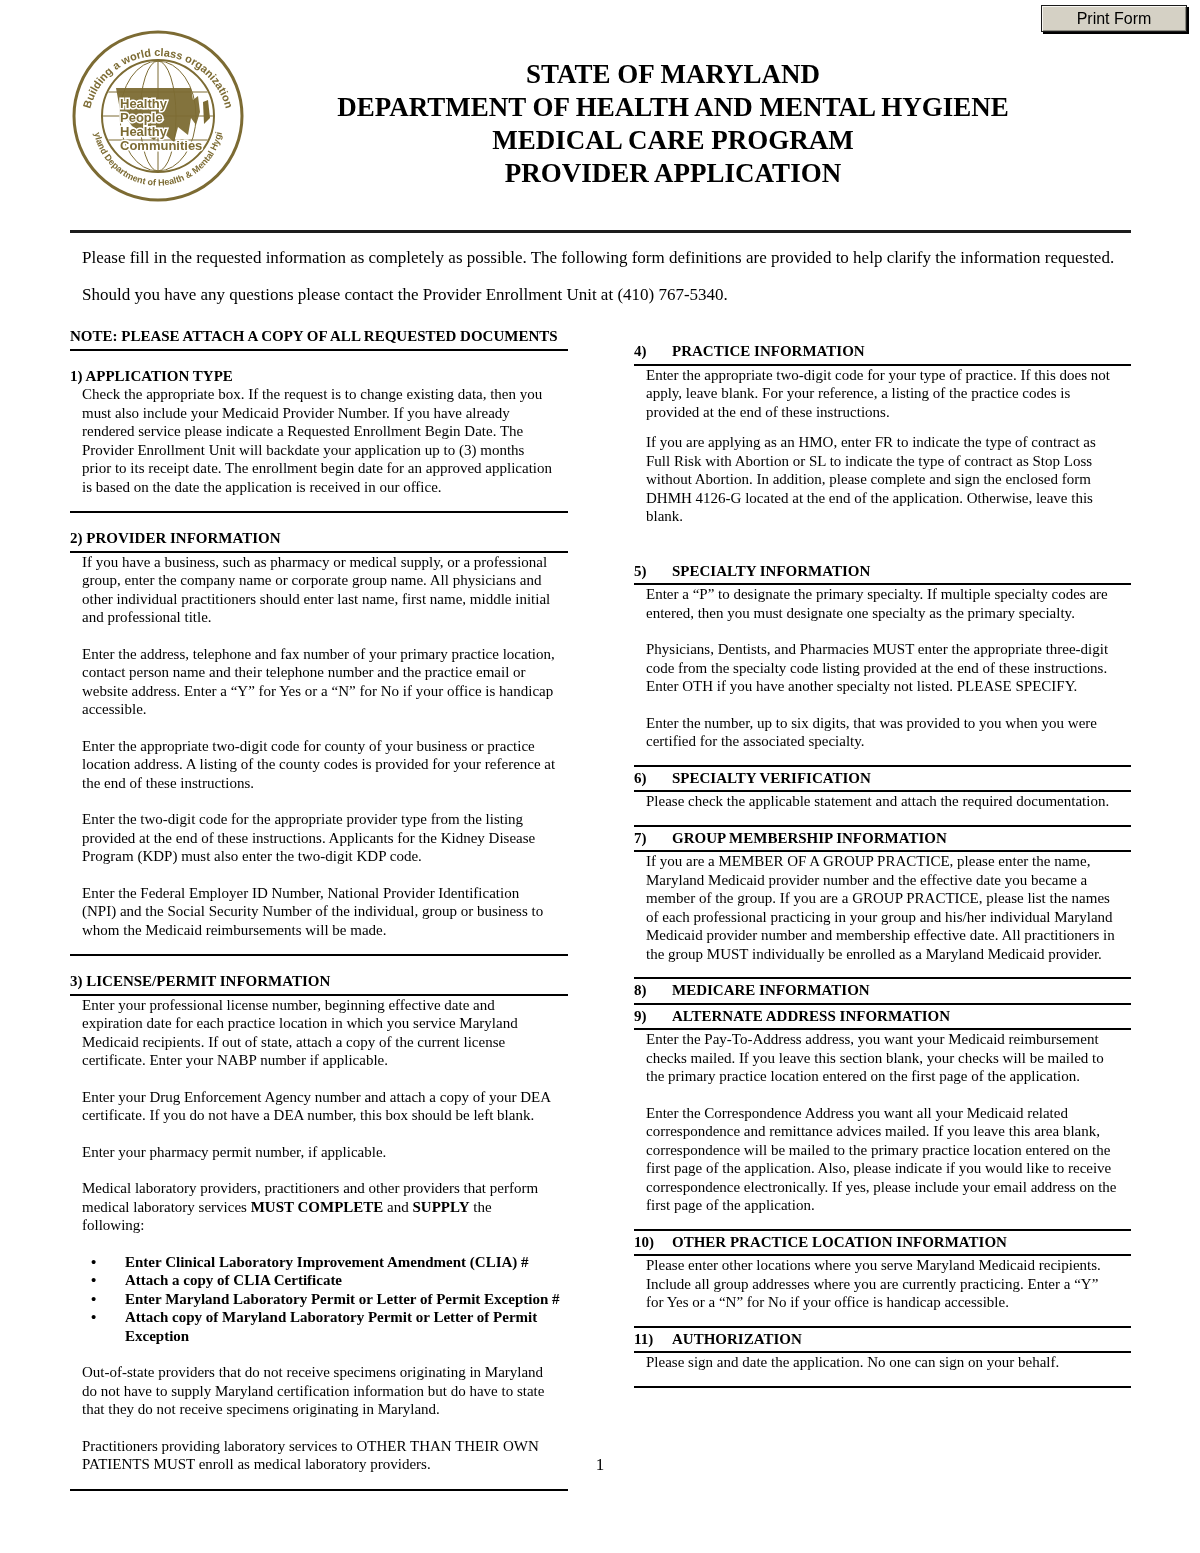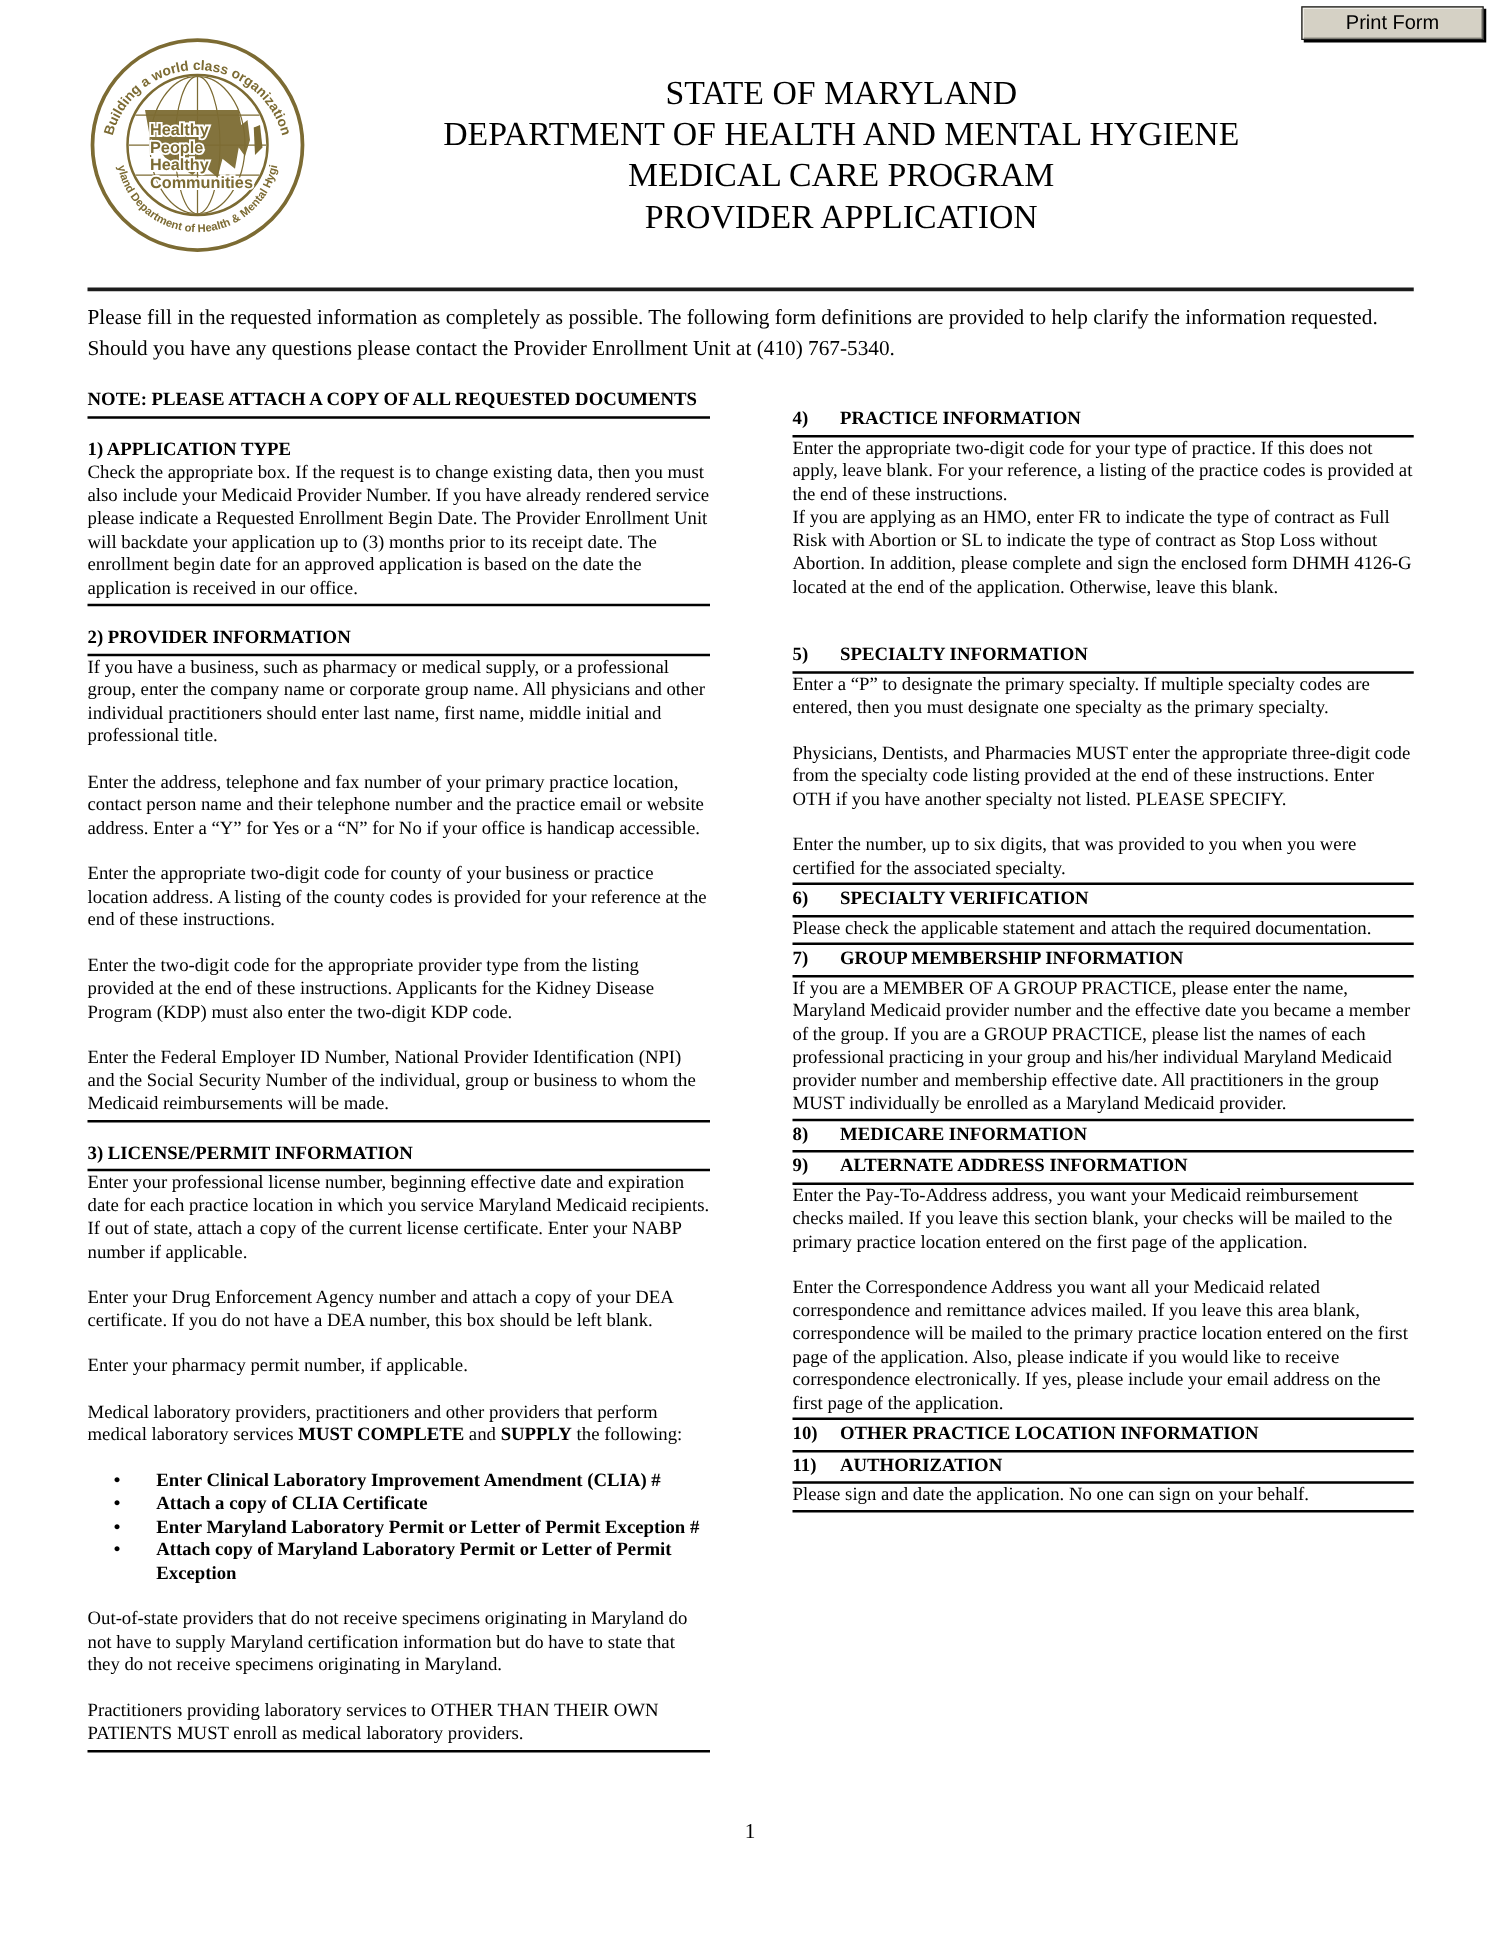--- a/index.html
+++ b/index.html
@@ -25,38 +25,38 @@
     font:16px "Liberation Sans", sans-serif;
     text-align:center; line-height:24px;
     cursor:pointer; padding:0;
   }
 
   
   .header { display:flex; margin:28px 60px 0 70px; }
   .logo-wrap { width:182px; flex:0 0 182px; }
   .titles {
     flex:1; text-align:center;
-    font-weight:normal; font-size:27px; line-height:33px;
+    font-weight:bold; font-size:27px; line-height:33px;
     padding:30px 46px 0 0;
   }
 
   .top-rule { margin:26px 69px 0 70px; border-top:3px solid #1c1c1c; }
 
   .intro {
     margin:8px 0 0 70px; width:1114px;
     font-size:17px; line-height:25px;
   }
 
   
   .columns { display:flex; margin:20px 0 0 70px; }
   .col { font-size:15px; line-height:18.5px; }
   .col-left  { width:498px; margin-right:66px; }
   .col-right { width:497px; padding-top:13px; }
 
-  p { margin:0; }
+  p { margin:12px; }
   .para { margin-top:18px; }
   .first { margin-top:0; }
   .tight { margin-top:0; }
 
   .rule-bottom { border-bottom:2px solid #000; padding-bottom:3px; }
 
   
   .note-head { font-weight:bold; }
   .h-left { font-weight:bold; margin-top:16px; }
 
@@ -220,20 +220,23 @@
       <div>
         <div class="h-right"><span class="num">9)</span><span>ALTERNATE ADDRESS INFORMATION</span></div>
         <div class="sec-r-body rule-bottom">
           <p class="first">Enter the Pay-To-Address address, you want your Medicaid reimbursement checks mailed. If you leave this section blank, your checks will be mailed to the primary practice location entered on the first page of the application.</p>
           <p class="para">Enter the Correspondence Address you want all your Medicaid related correspondence and remittance advices mailed. If you leave this area blank, correspondence will be mailed to the primary practice location entered on the first page of the application. Also, please indicate if you would like to receive correspondence electronically. If yes, please include your email address on the first page of the application.</p>
         </div>
       </div>
 
       <div>
         <div class="h-right"><span class="num">10)</span><span>OTHER PRACTICE LOCATION INFORMATION</span></div>
+        <div class="sec-r-body rule-bottom">
+          <p class="first">Please enter other locations where you serve Maryland Medicaid recipients. Include all group addresses where you are currently practicing. Enter a “Y” for Yes or a “N” for No if your office is handicap accessible.</p>
+        </div>
       </div>
 
       <div>
         <div class="h-right"><span class="num">11)</span><span>AUTHORIZATION</span></div>
         <div class="sec-r-body rule-bottom">
           <p class="first">Please sign and date the application. No one can sign on your behalf.</p>
         </div>
       </div>
 
     </div>

